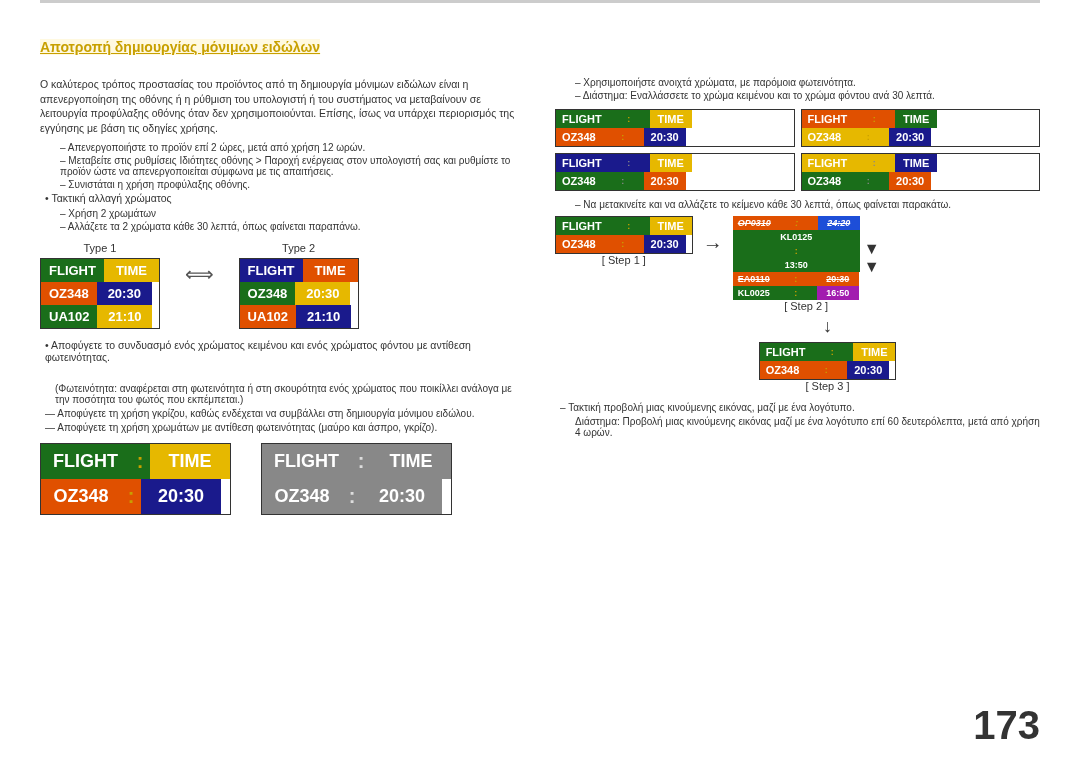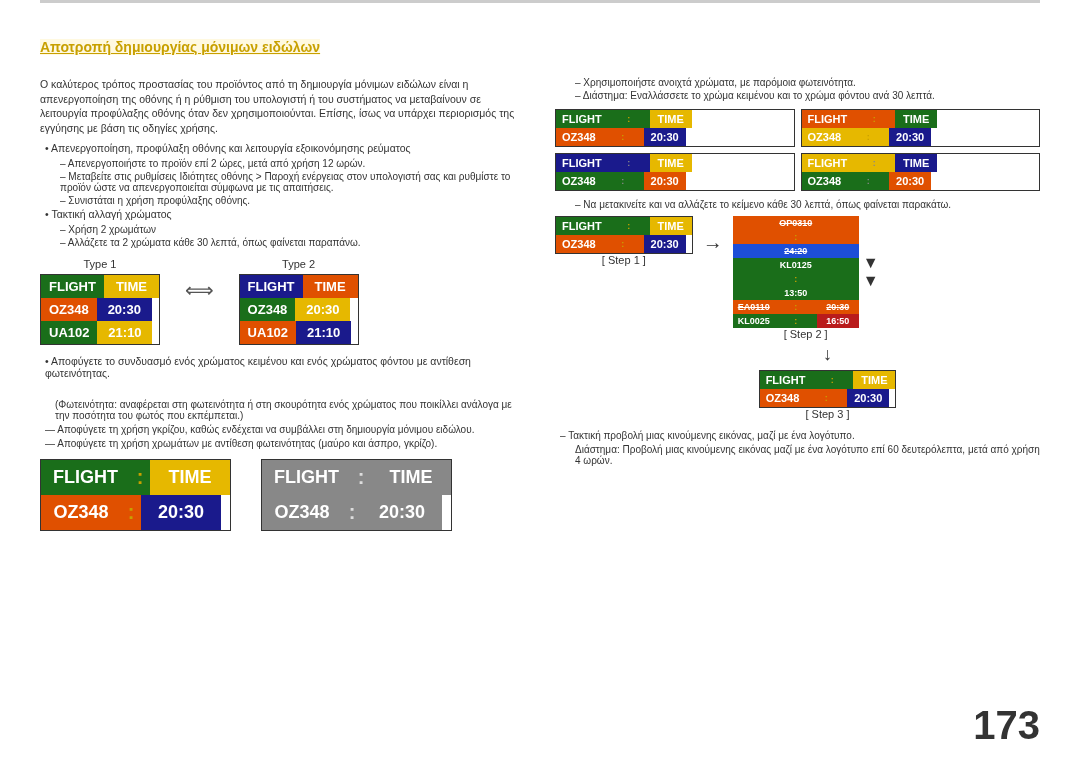--- a/index.html
+++ b/index.html
@@ -265,21 +265,20 @@
 
   <div style="margin-top: 8px; margin-bottom: 4px;">
     <span class="section-title">Αποτροπή δημιουργίας μόνιμων ειδώλων</span>
   </div>
 
   <div class="content-area">
 
     <div class="left-col">
       <div style="margin-bottom: 6px; font-size: 10.5px; line-height: 1.4;">Ο καλύτερος τρόπος προστασίας του προϊόντος από τη δημιουργία μόνιμων ειδώλων είναι η απενεργοποίηση της οθόνης ή η ρύθμιση του υπολογιστή ή του συστήματος να μεταβαίνουν σε λειτουργία προφύλαξης οθόνης όταν δεν χρησιμοποιούνται. Επίσης, ίσως να υπάρχει περιορισμός της εγγύησης με βάση τις οδηγίες χρήσης.</div>
 
-      <div class="bullet" style="font-size:10.5px;">Απενεργοποίηση, προφύλαξη οθόνης και λειτουργία εξοικονόμησης ρεύματος</div>
       <div class="sub-bullet" style="font-size:10px;">Απενεργοποιήστε το προϊόν επί 2 ώρες, μετά από χρήση 12 ωρών.</div>
       <div class="sub-bullet" style="font-size:10px;">Μεταβείτε στις ρυθμίσεις Ιδιότητες οθόνης &gt; Παροχή ενέργειας στον υπολογιστή σας και ρυθμίστε το προϊόν ώστε να απενεργοποιείται σύμφωνα με τις απαιτήσεις.</div>
       <div class="sub-bullet" style="font-size:10px;">Συνιστάται η χρήση προφύλαξης οθόνης.</div>
 
       <div class="bullet" style="font-size:10.5px;">Τακτική αλλαγή χρώματος</div>
       <div class="sub-bullet" style="font-size:10px;">Χρήση 2 χρωμάτων</div>
       <div class="sub-bullet" style="font-size:10px;margin-bottom:6px;">Αλλάζετε τα 2 χρώματα κάθε 30 λεπτά, όπως φαίνεται παραπάνω.</div>
 
       <div class="types-row">
 
@@ -441,39 +440,39 @@
           </div>
           <div class="step-label">[ Step 1 ]</div>
         </div>
 
         <div class="arrow-right">→</div>
 
         <div class="step-block">
           <div style="display:flex; flex-direction:row;">
 
             <div style="display:flex;flex-direction:column;">
-              <div style="display:flex;flex-direction:column;">
+              <div style="display:flex;flex-direction:row;font-style:italic;">
                 <div class="step2-cell" style="background:#e05000;color:#fff;text-decoration:line-through;">OP0310</div>
                 <div class="step2-cell" style="background:#e05000;color:#c8a000;">:</div>
                 <div class="step2-cell" style="background:#1d4ed8;color:#fff;text-decoration:line-through;">24:20</div>
               </div>
               <div style="display:flex;flex-direction:column;">
                 <div class="step2-cell" style="background:#1a6e1a;color:#fff;">KL0125</div>
                 <div class="step2-cell" style="background:#1a6e1a;color:#c8a000;">:</div>
                 <div class="step2-cell" style="background:#1a6e1a;color:#fff;">13:50</div>
               </div>
               <div style="display:flex;flex-direction:row;">
                 <div class="step2-cell" style="background:#e05000;color:#fff;text-decoration:line-through;">EA0110</div>
                 <div class="step2-cell" style="background:#e05000;color:#c8a000;">:</div>
                 <div class="step2-cell" style="background:#e05000;color:#fff;text-decoration:line-through;">20:30</div>
               </div>
               <div style="display:flex;flex-direction:row;">
                 <div class="step2-cell" style="background:#1a6e1a;color:#fff;">KL0025</div>
                 <div class="step2-cell" style="background:#1a6e1a;color:#c8a000;">:</div>
-                <div class="step2-cell" style="background:#b91c1c;color:#fff;">16:50</div>
+                <div class="step2-cell" style="background:#a21caf;color:#fff;">16:50</div>
               </div>
             </div>
 
             <div class="arrow-down-col" style="margin-left:4px;">
               <span>▼</span>
               <span>▼</span>
             </div>
           </div>
           <div class="step-label">[ Step 2 ]</div>
         </div>

